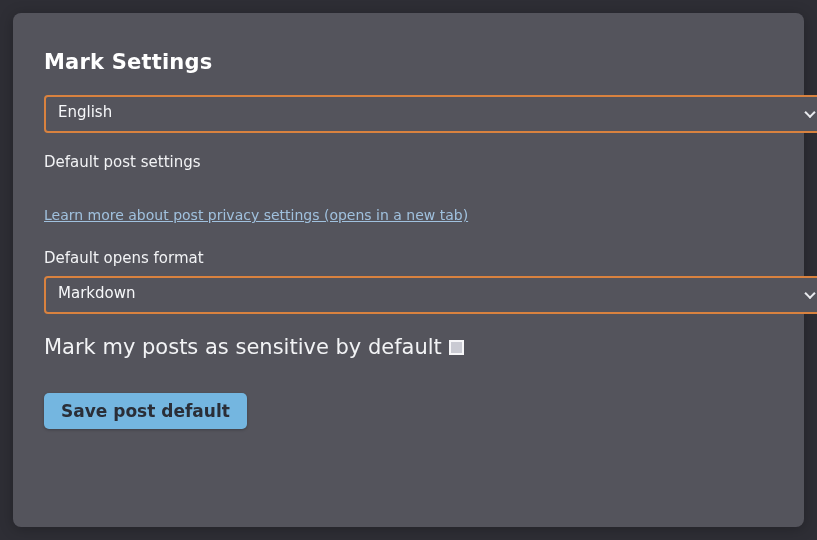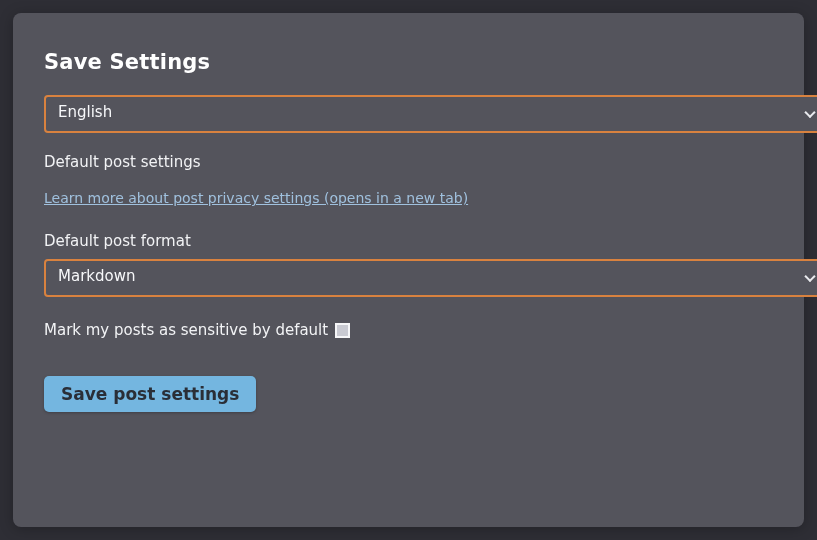--- a/index.html
+++ b/index.html
@@ -61,38 +61,38 @@
     right: 16px;
     top: 50%;
     width: 8px;
     height: 8px;
     border-right: 2px solid #e9eaee;
     border-bottom: 2px solid #e9eaee;
     transform: translateY(-70%) rotate(45deg);
   }
   .learn-link {
     display: inline-block;
-    margin-top: 10px;
+    margin-top: 27px;
     color: var(--link, #a0c1de);
     font-size: 14px;
     line-height: 16px;
     text-decoration: underline;
     cursor: pointer;
   }
   .field-language { margin-bottom: 21px; }
   .field-privacy  { margin-bottom: 26px; }
   .field-format   { margin-bottom: 24px; }
   .checkbox-row {
     display: flex;
     align-items: center;
     margin-bottom: 37px;
   }
   .checkbox-row .checkbox-label {
     color: #f2f3f5;
-    font-size: 15px;
+    font-size: 21px;
     line-height: 18px;
   }
   .checkbox {
     width: 15px;
     height: 15px;
     margin-left: 7px;
     background: #c9cad2;
     border: 2px solid #f6f6f8;
     display: inline-block;
     cursor: pointer;
@@ -113,43 +113,43 @@
     cursor: pointer;
     box-shadow: 0 1px 3px rgba(0,0,0,0.25);
   }
 </style>
 </head>
 <body>
 
 <div class="page">
   <div class="panel">
 
-    <h1 class="title">Save Settings</h1>
+    <h1 class="title">Mark Settings</h1>
 
     <div class="field field-language">
       <div class="select">
         <span class="select-value">English</span>
         <span class="chevron"></span>
       </div>
     </div>
 
     <div class="field field-privacy">
       <label>Default post settings</label>
       <a class="learn-link">Learn more about post privacy settings (opens in a new tab)</a>
     </div>
 
     <div class="field field-format">
-      <label>Default post format</label>
+      <label>Default opens format</label>
       <div class="select">
         <span class="select-value">Markdown</span>
         <span class="chevron"></span>
       </div>
     </div>
 
     <div class="checkbox-row">
       <span class="checkbox-label">Mark my posts as sensitive by default</span>
       <span class="checkbox"></span>
     </div>
 
-    <button class="save-button">Save post settings</button>
+    <button class="save-button">Save post default</button>
 
   </div>
 </div>
 
 </body></html>

